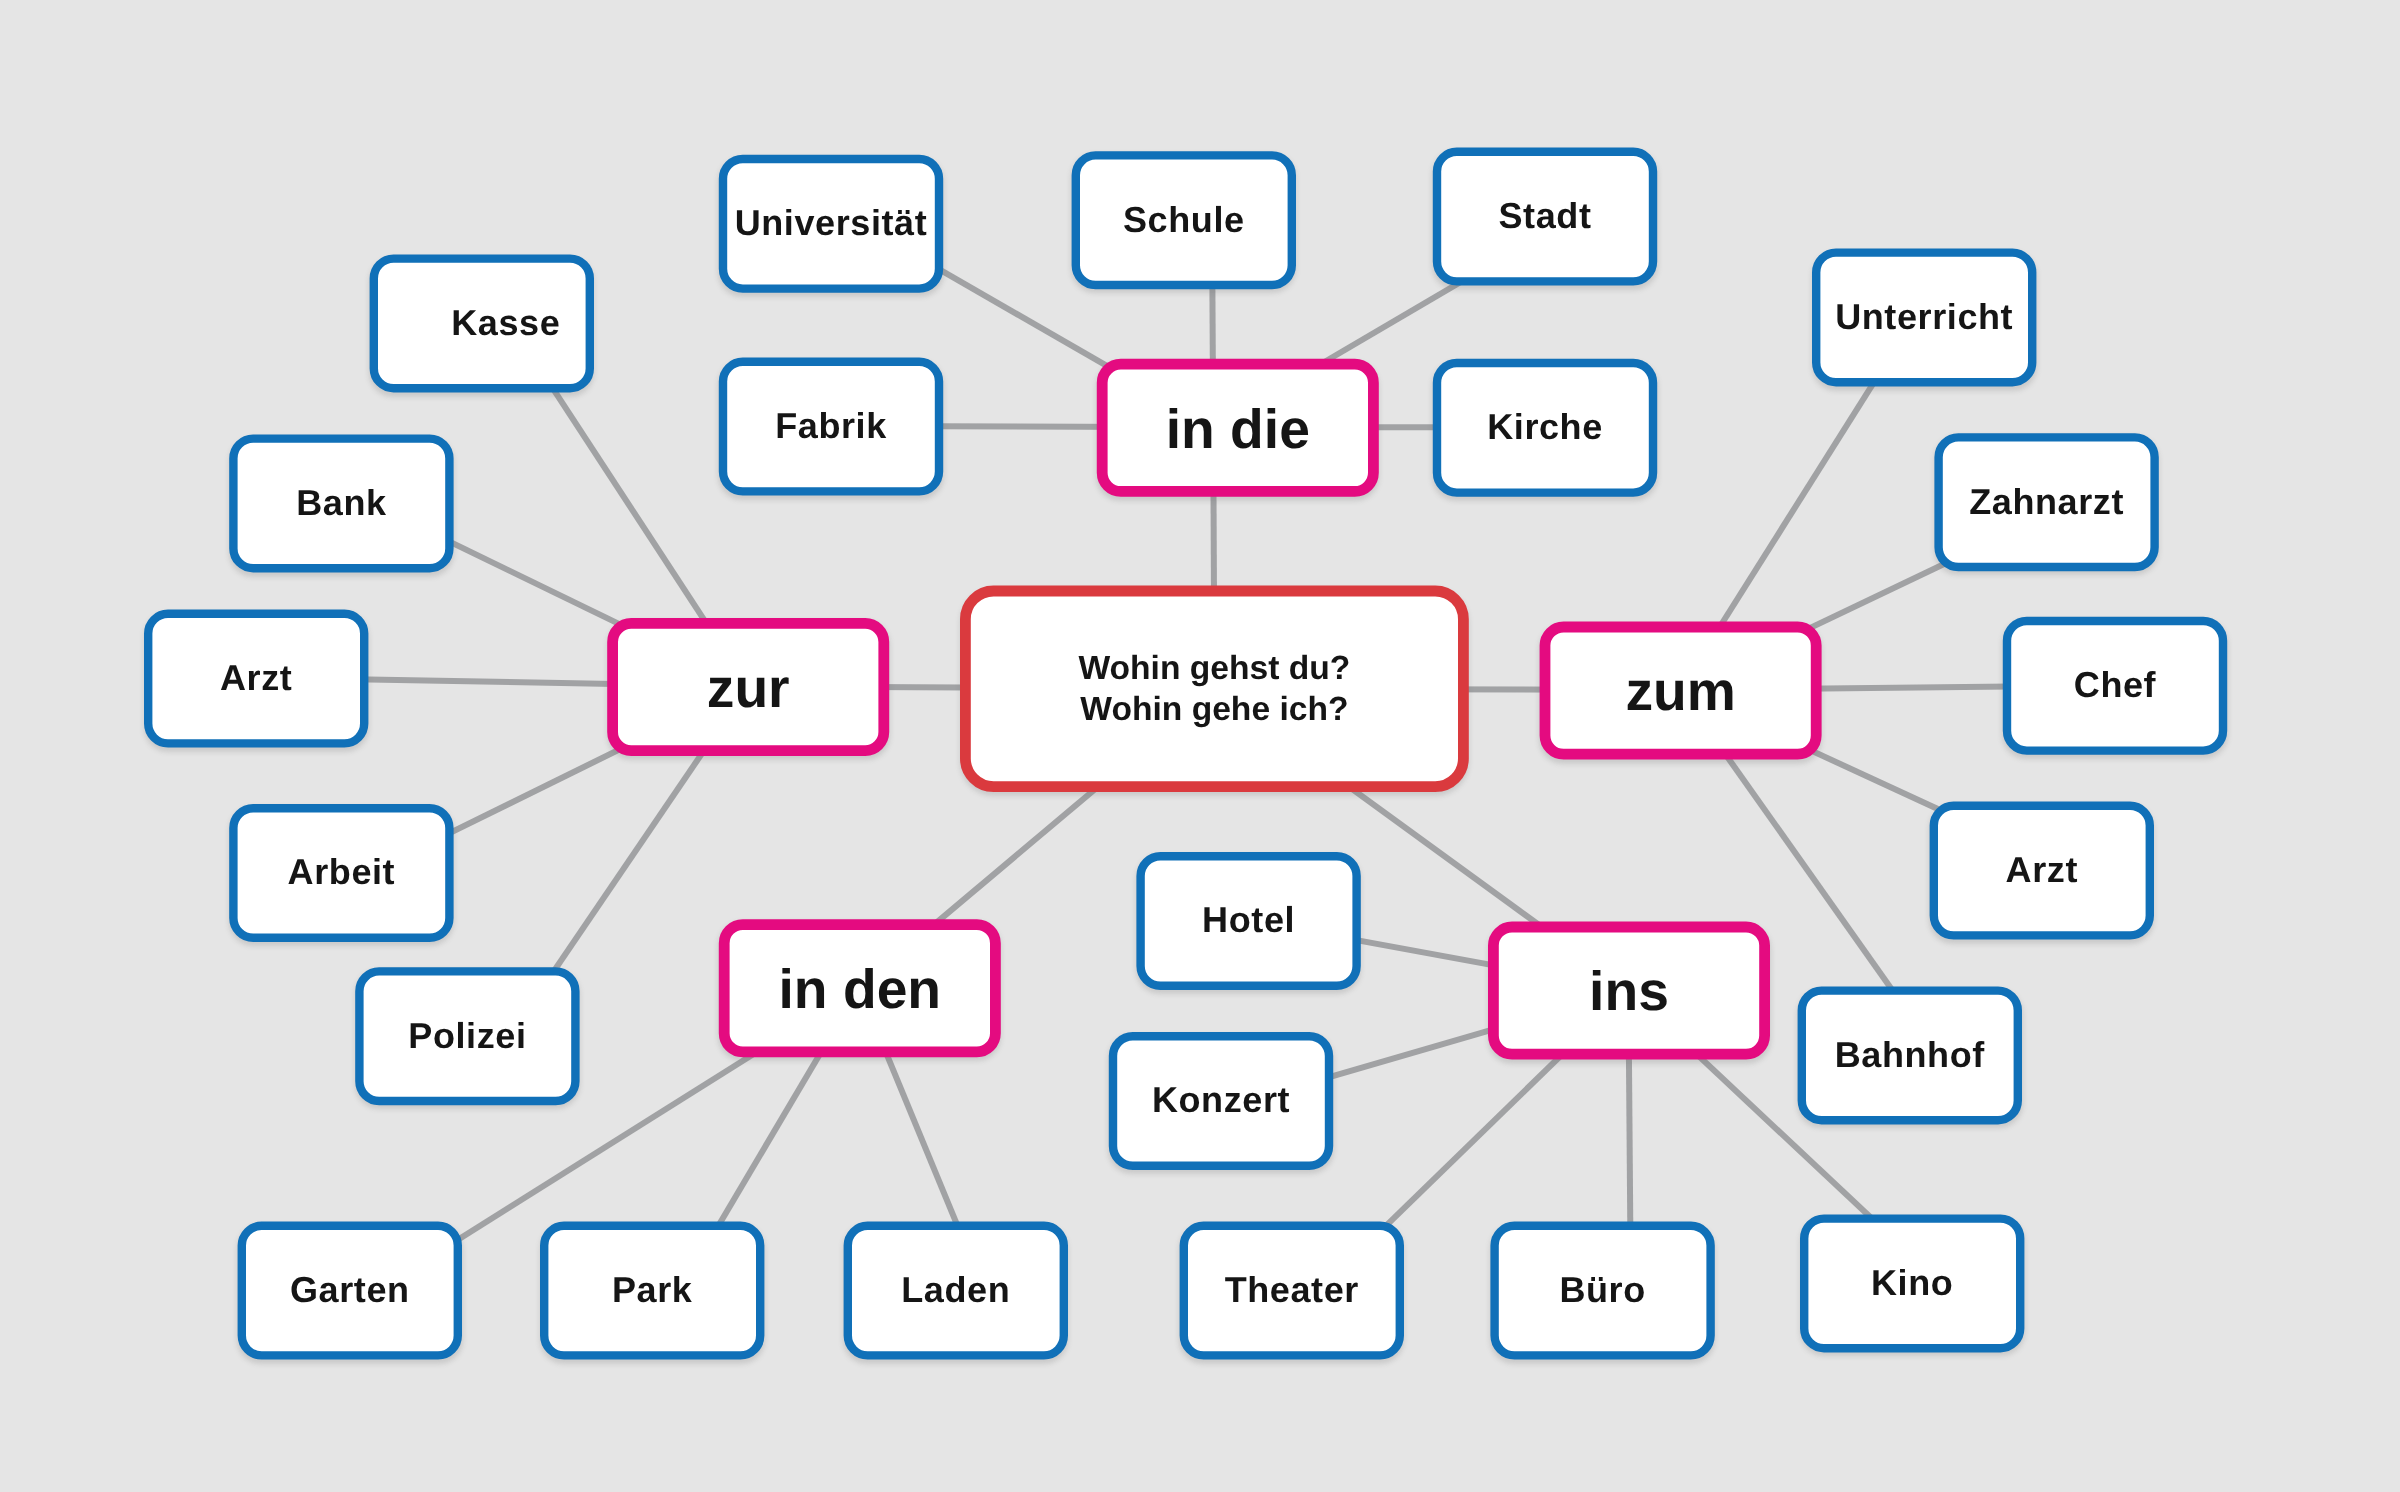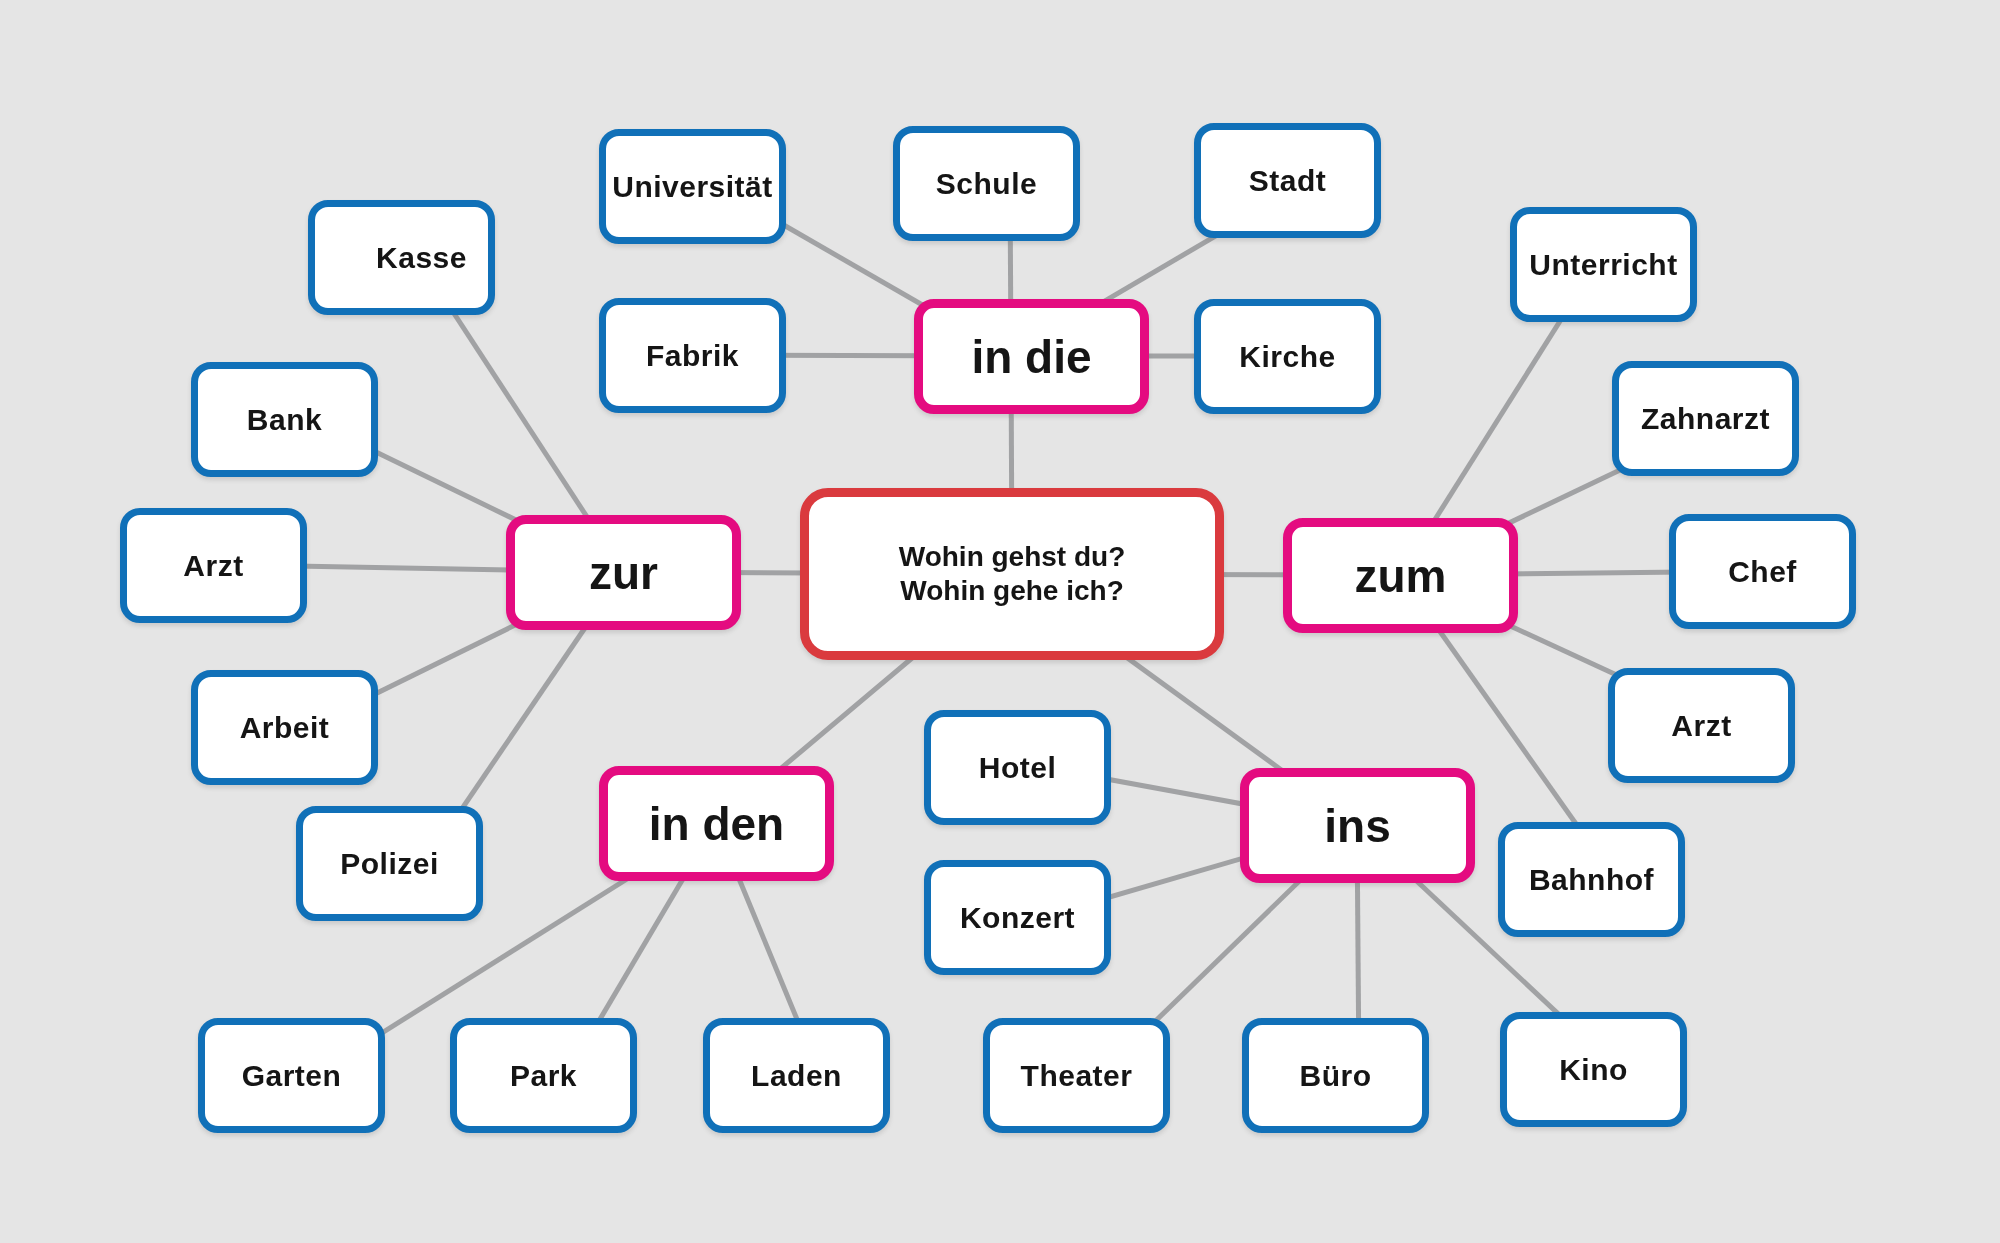--- a/index.html
+++ b/index.html
@@ -117,35 +117,35 @@
   <div class="node prep" style="left:1283px; top:518px;">zum</div>
   <div class="node prep" style="left:599px; top:766px;">in den</div>
   <div class="node prep" style="left:1240px; top:768px;">ins</div>
 
   <div class="node leaf" style="left:599px; top:129px;">Universität</div>
   <div class="node leaf" style="left:893px; top:126px;">Schule</div>
   <div class="node leaf" style="left:1194px; top:123px;">Stadt</div>
   <div class="node leaf" style="left:599px; top:298px;">Fabrik</div>
   <div class="node leaf" style="left:1194px; top:299px;">Kirche</div>
 
-  <div class="node leaf" style="left:308px; top:200px;padding-left:40px;">Kasse</div>
+  <div class="node leaf" style="left:308px; top:212px;padding-left:40px;">Kasse</div>
   <div class="node leaf" style="left:191px; top:362px;">Bank</div>
   <div class="node leaf" style="left:120px; top:508px;">Arzt</div>
   <div class="node leaf" style="left:191px; top:670px;">Arbeit</div>
   <div class="node leaf" style="left:296px; top:806px;">Polizei</div>
 
   <div class="node leaf" style="left:1479px; top:207px;margin-left:31px;">Unterricht</div>
   <div class="node leaf" style="left:1612px; top:361px;">Zahnarzt</div>
   <div class="node leaf" style="left:1669px; top:514px;">Chef</div>
   <div class="node leaf" style="left:1608px; top:668px;">Arzt</div>
   <div class="node leaf" style="left:1498px; top:822px;">Bahnhof</div>
 
   <div class="node leaf" style="left:198px; top:1018px;">Garten</div>
   <div class="node leaf" style="left:450px; top:1018px;">Park</div>
   <div class="node leaf" style="left:703px; top:1018px;">Laden</div>
 
-  <div class="node leaf" style="left:924px; top:710px;">Hotel</div>
+  <div class="node leaf" style="left:947px; top:710px;">Hotel</div>
   <div class="node leaf" style="left:924px; top:860px;">Konzert</div>
   <div class="node leaf" style="left:983px; top:1018px;">Theater</div>
   <div class="node leaf" style="left:1242px; top:1018px;">Büro</div>
   <div class="node leaf" style="left:1500px; top:1012px;">Kino</div>
 
 </div>
 
 </body></html>

